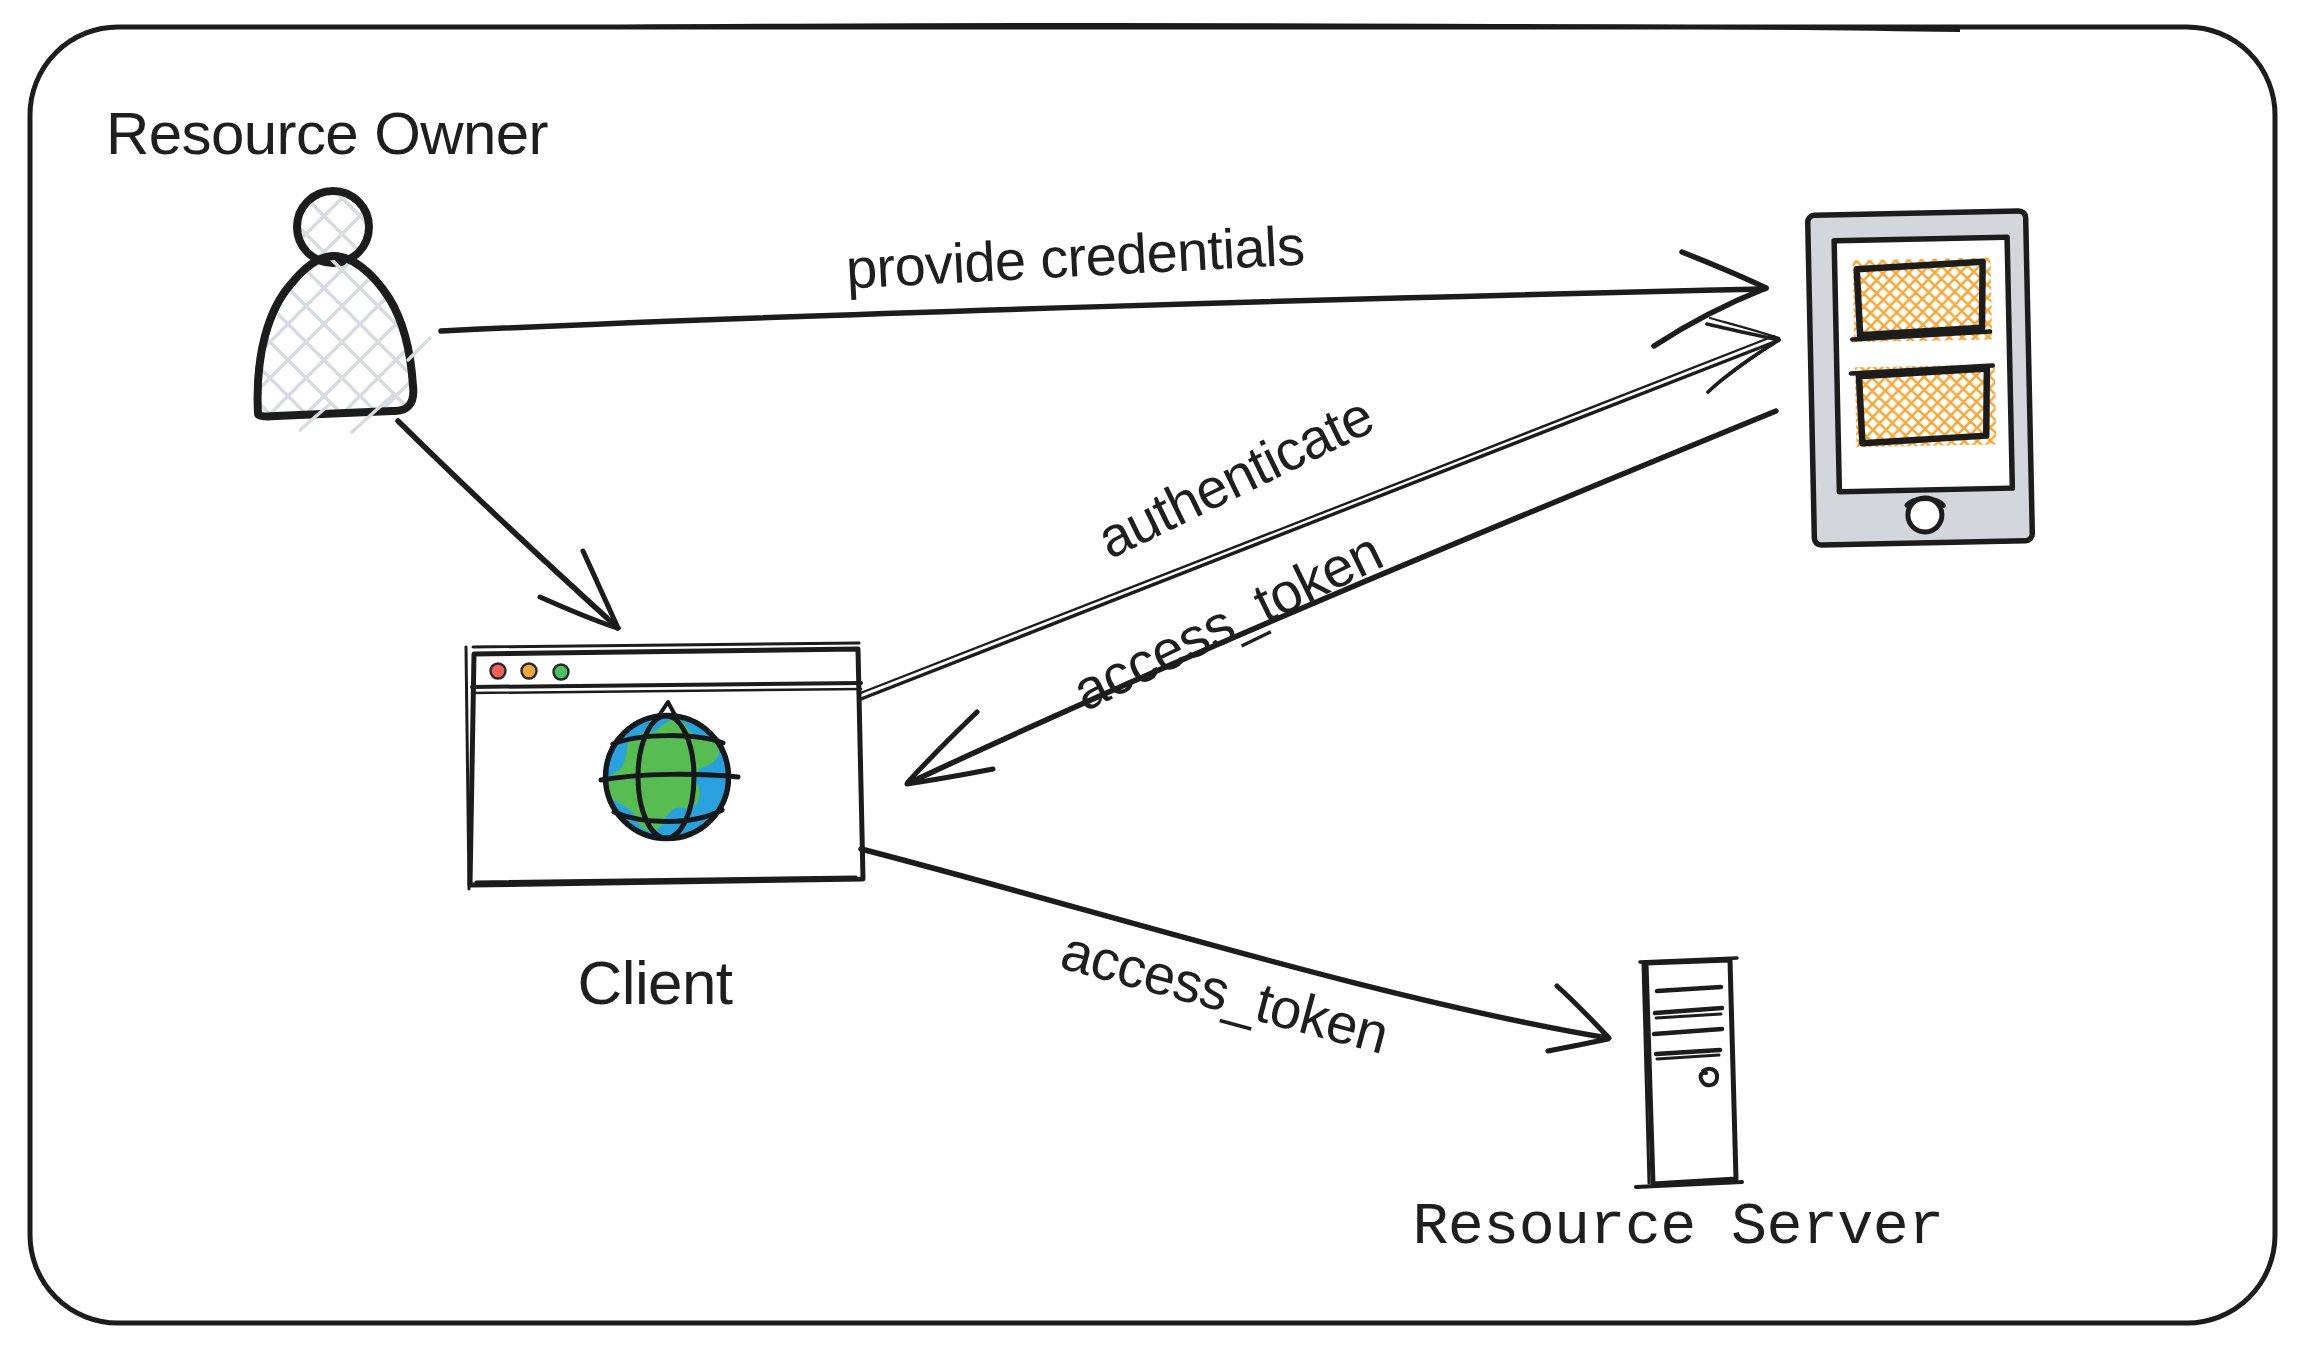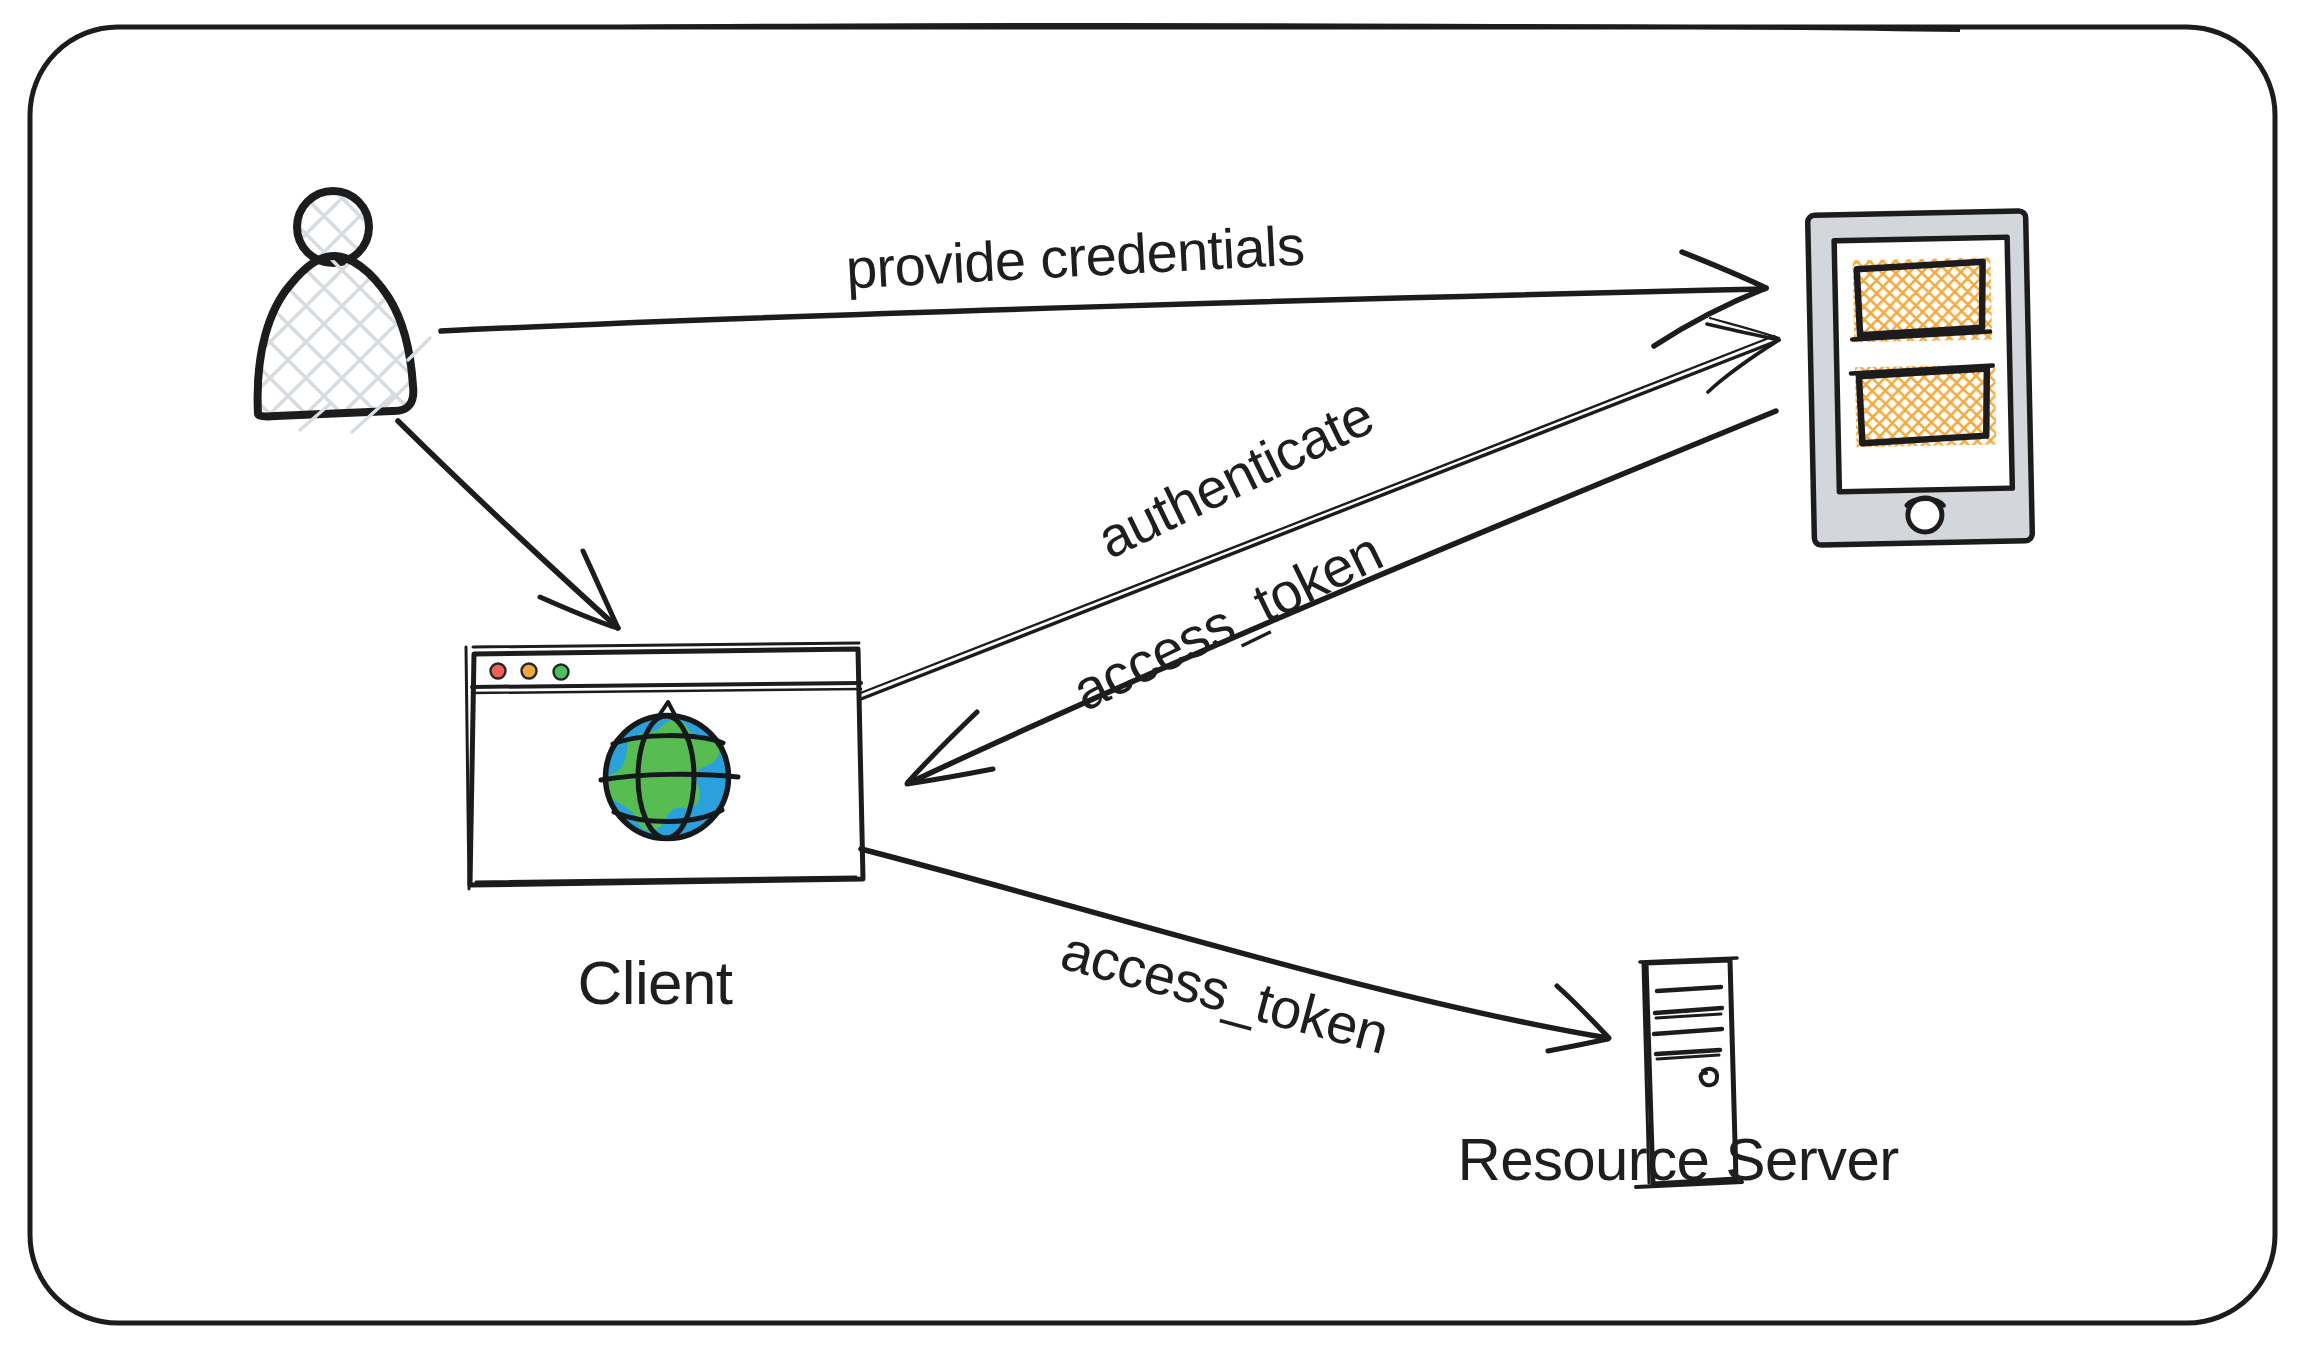--- a/index.html
+++ b/index.html
@@ -143,25 +143,26 @@
       <path d="M 993 769 C 962 775 933 780 907 784" stroke-width="5"></path>
     </g>
 
     <g stroke="#1c1c1c" fill="none" stroke-linecap="round">
       <path d="M 861 849 C 1090 908 1380 1000 1608 1038" stroke-width="5.5"></path>
       <path d="M 1557 986 C 1576 1003 1593 1021 1609 1038" stroke-width="5"></path>
       <path d="M 1548 1051 C 1569 1047 1589 1043 1608 1039" stroke-width="5"></path>
     </g>
   </svg>
 
+  <div class="lbl node-lbl" style="left:327px; top:133px;">Resource Owner</div>
 
 
   <div class="lbl node-lbl" style="left:655px; top:982px; font-size:62px;">Client</div>
 
-  <div class="lbl node-lbl" style="left:1678px; top:1159px;">Resource Server</div>
+  <div class="lbl node-lbl" style="left:1678px; top:1227px;font-family:Liberation Mono, monospace;">Resource Server</div>
 
   <div class="lbl edge-lbl" style="left:1075px; top:257px; --r:-3deg;">provide credentials</div>
 
   <div class="lbl edge-lbl" style="left:1235px; top:477px; --r:-26deg;">authenticate</div>
 
   <div class="lbl edge-lbl" style="left:1227px; top:621px; --r:-26deg;">access_token</div>
 
   <div class="lbl edge-lbl" style="left:1225px; top:992px; --r:15deg;">access_token</div>
 
 </div>

